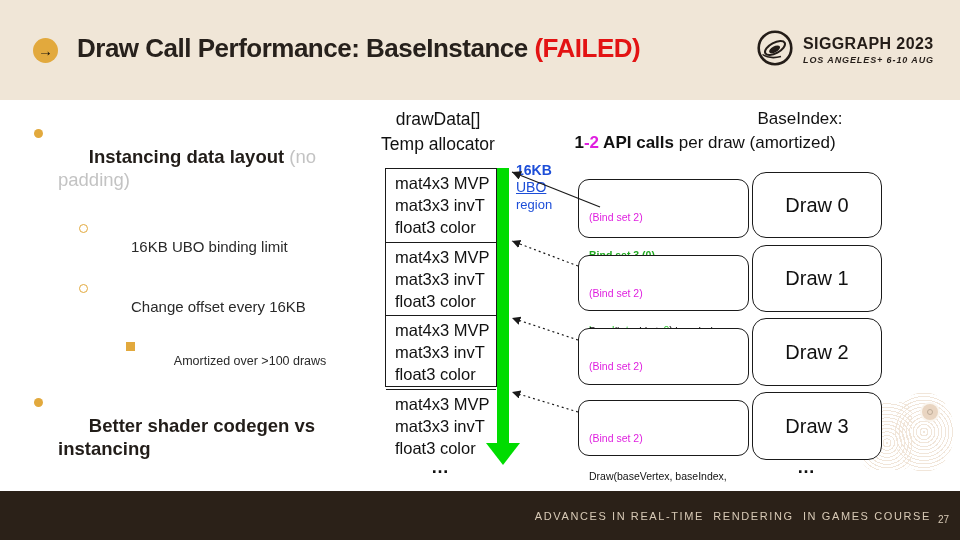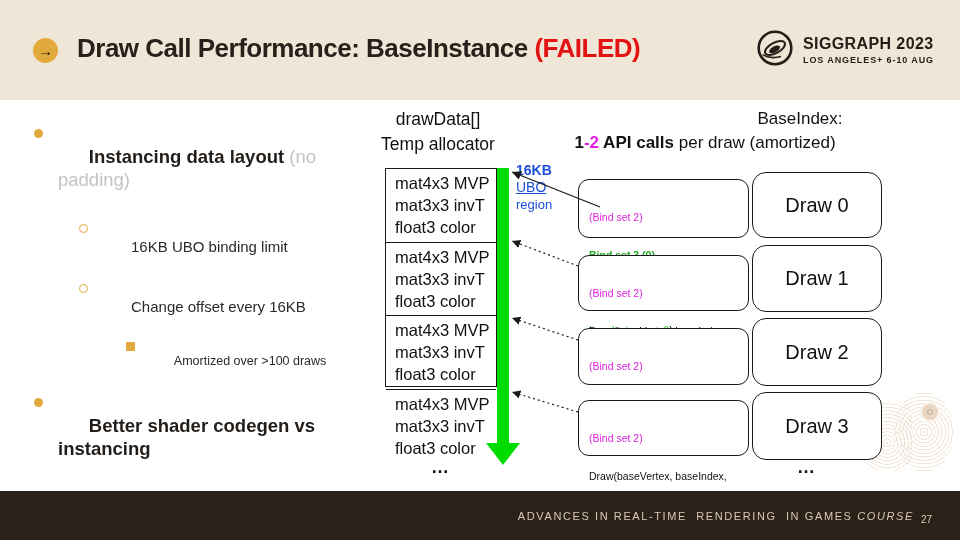--- a/index.html
+++ b/index.html
@@ -9,21 +9,21 @@
   
   .header{position:absolute;left:0;top:0;width:960px;height:100px;background:#F0E6D7;}
   .arrow-badge{position:absolute;left:33px;top:38px;width:25px;height:25px;border-radius:50%;
                background:#E2A93D;display:flex;align-items:center;justify-content:center;
                font-size:15px;font-weight:bold;color:#16120e;}
   .title{position:absolute;left:77px;top:33px;font-size:26px;font-weight:bold;
          letter-spacing:-0.5px;color:#27211c;white-space:pre;}
   .title .fail{color:#E31313;}
   .logo{position:absolute;right:26px;top:29px;display:flex;align-items:center;gap:9px;}
   .logo-text .l1{font-size:16px;font-weight:bold;color:#241d18;letter-spacing:0.4px;}
-  .logo-text .l2{font-size:9px;font-weight:bold;color:#241d18;letter-spacing:0.9px;margin-top:2px;}
+  .logo-text .l2{font-size:9px;font-weight:bold;color:#241d18;letter-spacing:0.9px;margin-top:2px;font-style:italic;}
 
   
   .bullets{position:absolute;left:20px;top:118px;width:360px;}
   .b-row{position:relative;white-space:pre-wrap;}
   .b-row.l1{padding-left:38px;font-size:18.5px;font-weight:bold;color:#221d19;line-height:23px;margin-top:4px;}
   .b-row.l2{padding-left:86px;font-size:15px;font-weight:normal;color:#2a2a2a;line-height:18px;margin-top:6px;}
   .b-row.l3{padding-left:133px;font-size:12.5px;color:#2a2a2a;line-height:15px;margin-top:5px;}
   .b-row .marker{position:absolute;border-radius:50%;}
   .b-row.l1 .marker{left:14px;top:7px;width:9px;height:9px;background:#E2A93D;}
   .b-row.l2 .marker{left:59px;top:4px;width:7px;height:7px;border:1.7px solid #E2A93D;background:transparent;}
@@ -77,23 +77,23 @@
            background:repeating-radial-gradient(circle at 50% 60%,#E6D3BD 0 1px,transparent 1px 3.5px);}
   .wm-zero{position:absolute;left:32px;top:0;width:60px;height:80px;border-radius:50%;
            background:repeating-radial-gradient(circle,#E6D3BD 0 1px,transparent 1px 3.5px);}
   .wm-dot{position:absolute;left:60px;top:12px;width:16px;height:16px;border-radius:50%;
           background:#D8B48F;box-shadow:0 0 0 2px #F6EDE1;}
   .wm-dot::after{content:"";position:absolute;left:5px;top:5px;width:6px;height:6px;border-radius:50%;
           border:1px solid #8a6a45;box-sizing:border-box;}
 
   
   .footer{position:absolute;left:0;bottom:0;width:960px;height:49px;background:#2B2118;
-          display:flex;align-items:center;justify-content:flex-end;padding-right:28px;
+          display:flex;align-items:center;justify-content:flex-end;padding-right:11px;
           box-sizing:border-box;font-size:11px;letter-spacing:1.6px;color:#D8CAB6;white-space:pre;}
-  .footer .course{font-style:italic;}
+  .footer .course{}
   .footer .page{font-size:10px;letter-spacing:0;margin-left:7px;position:relative;top:4px;}
 </style>
 </head>
 <body>
 
 <div class="slide">
 
   <div class="header"></div>
   <div class="arrow-badge">→</div>
   <div class="title"><span>Draw Call Performance: BaseInstance </span><span class="fail">(FAILED)</span></div>

